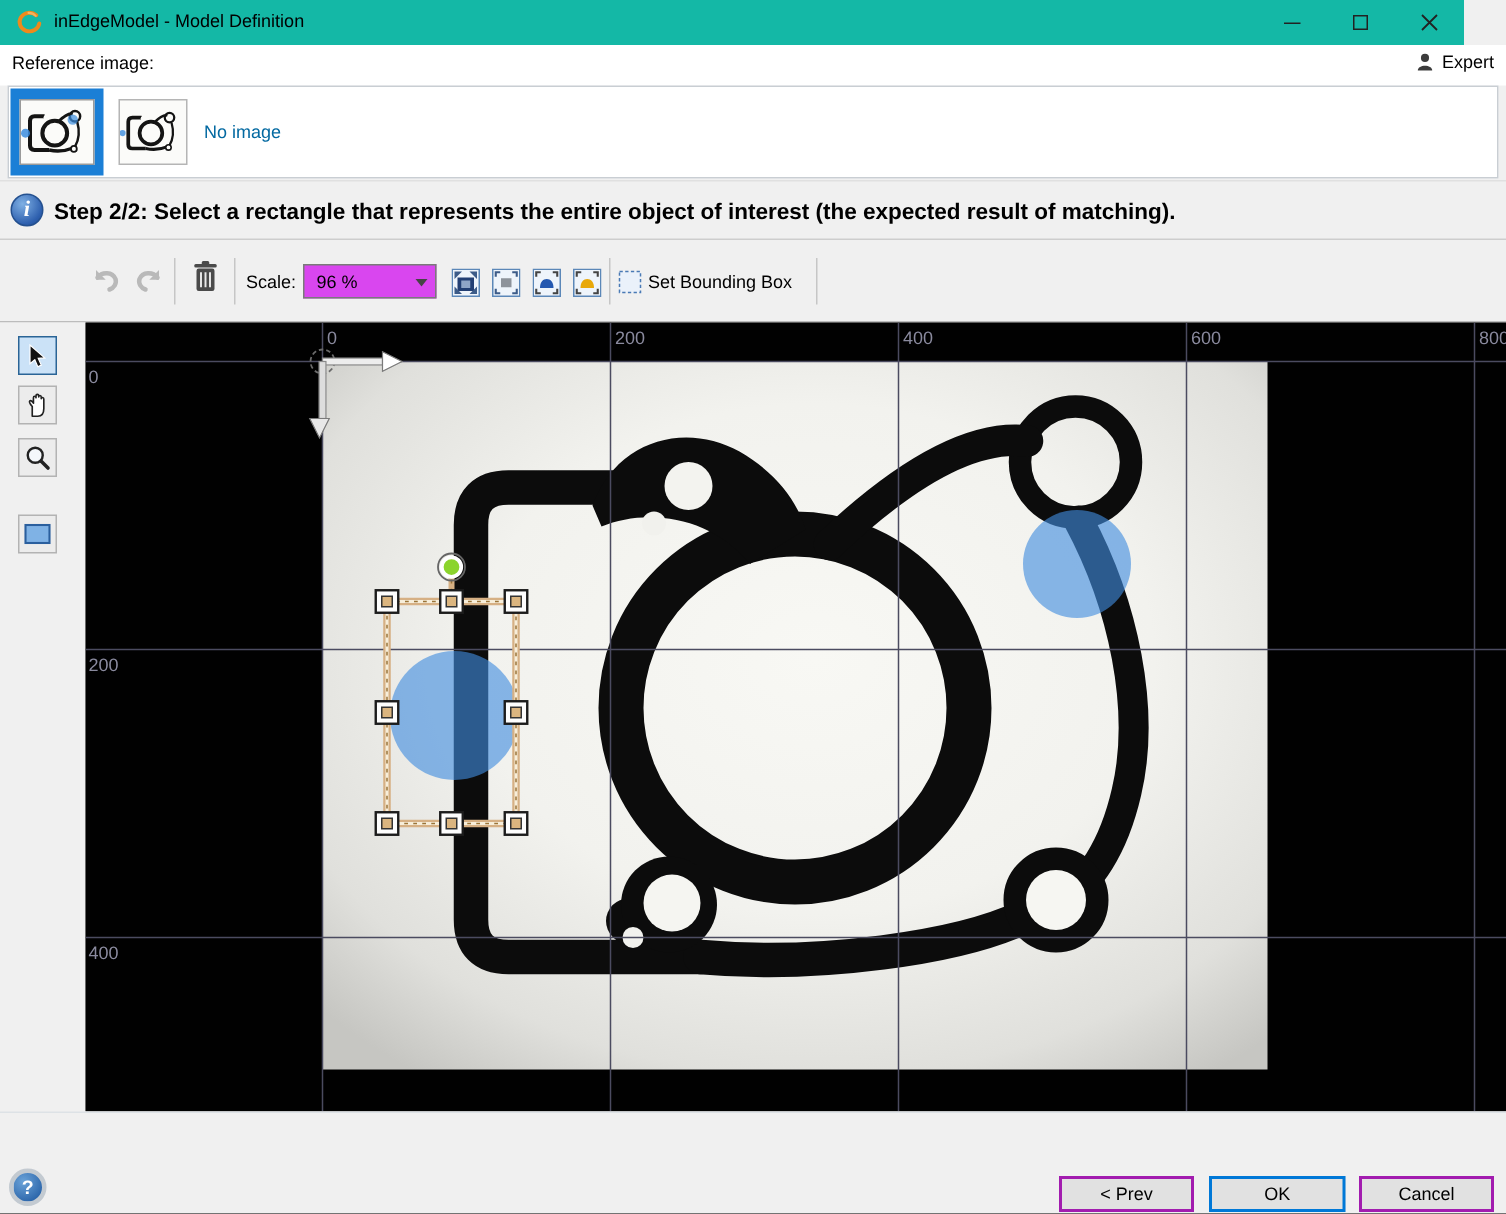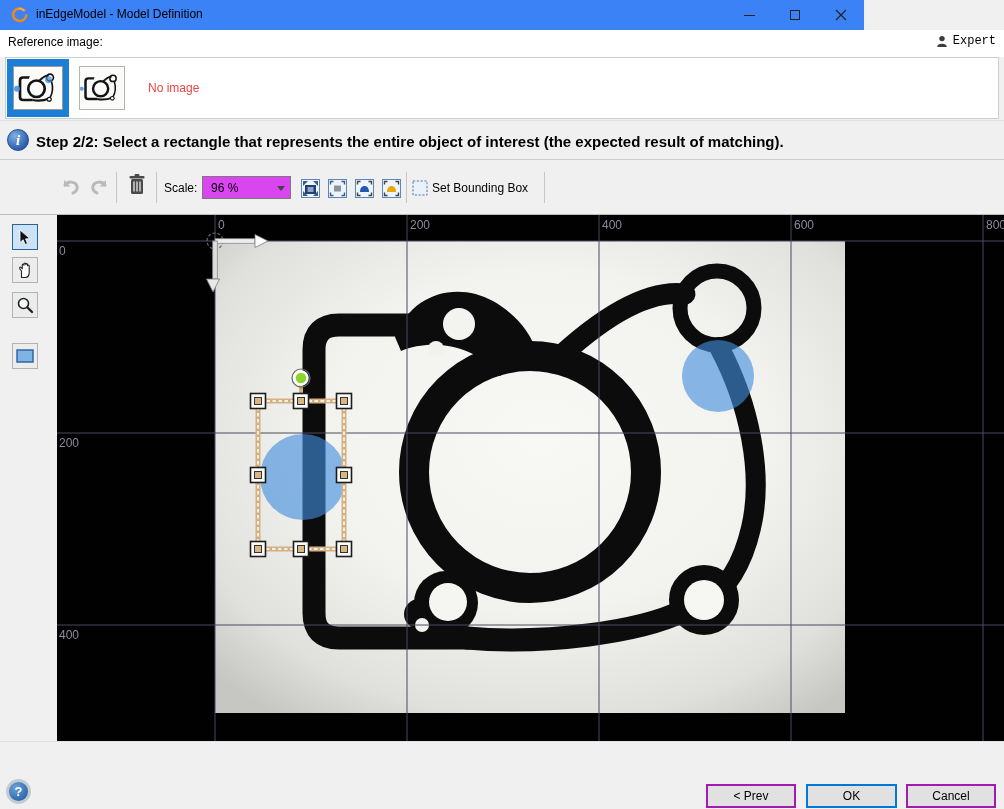--- a/index.html
+++ b/index.html
@@ -2,38 +2,38 @@
 <html><head>
 <meta charset="utf-8">
 <style>
   * { margin:0; padding:0; box-sizing:border-box; }
   body { font-family:"Liberation Sans", sans-serif; background:#444; }
   #window {
     position:relative; width:1004px; height:809px; background:#f0f0f0;
     outline:1px solid #8a8a8a; overflow:hidden;
   }
   
-  .titlebar { position:absolute; left:0; top:0; width:864px; height:30px; background:#3b82f6; }
+  .titlebar { position:absolute; left:0; top:0; width:976px; height:30px; background:#14b8a6; }
   .titlebar .logo { position:absolute; left:10px; top:6px; width:18px; height:18px; }
   .titlebar .title { position:absolute; left:36px; top:7px; font-size:12px; color:#000; }
   .win-controls { position:absolute; right:0; top:0; height:30px; display:flex; }
   .win-btn { width:46px; height:30px; display:flex; align-items:center; justify-content:center; }
   .glyph-min { width:11px; height:1px; background:#222; }
   .glyph-max { width:10px; height:10px; border:1px solid #222; }
   
   .refrow { position:absolute; left:0; top:30px; width:1004px; height:27px; background:#ffffff; }
   .refrow .lbl { position:absolute; left:8px; top:5px; font-size:12px; color:#000; }
-  .expert { position:absolute; right:8px; top:4px; display:flex; align-items:center; gap:5px; font-size:12px; color:#000;font-family:Liberation Mono, monospace; }
+  .expert { position:absolute; right:8px; top:4px; display:flex; align-items:center; gap:5px; font-size:12px; color:#000; }
   
   .thumbstrip { position:absolute; left:5px; top:57px; width:994px; height:62px; background:#fff; border:1px solid #c9ced3; }
   .thumb-tile-sel { position:absolute; left:1px; top:1px; width:62px; height:58px; background:#1b7fd6; display:flex; align-items:center; justify-content:center; }
   .thumb-img { width:50px; height:44px; background:#fbfbf9; border:1px solid #9a9a9a; }
   .thumb-tile-2 { position:absolute; left:72px; top:7px; width:48px; height:46px; display:flex; align-items:center; justify-content:center; }
   .thumb-img2 { width:46px; height:44px; background:#fbfbf9; border:1px solid #b5b5b5; }
-  .no-image { position:absolute; left:130px; top:23px; font-size:12px; color:#ef4444;margin-left:12px; }
+  .no-image { position:absolute; left:130px; top:23px; font-size:12px; color:#0369a1; }
   
   .infobar { position:absolute; left:0; top:120px; width:1004px; height:40px; background:#f0f0f0; border-top:1px solid #e0e0e0; border-bottom:1px solid #cdcdcd; }
   .info-icon { position:absolute; left:7px; top:8px; width:22px; height:22px; border-radius:50%;
     background:radial-gradient(circle at 35% 30%, #7fb0e4, #2d5fae 70%, #1d4a90); border:1px solid #24508f;
     color:#fff; font-family:"Liberation Serif", serif; font-style:italic; font-weight:bold; font-size:15px;
     display:flex; align-items:center; justify-content:center; }
   .info-text { position:absolute; left:36px; top:12px; font-size:15px; font-weight:bold; color:#000; }
   
   .toolbar { position:absolute; left:0; top:161px; width:1004px; height:53px; background:#f0f0f0; }
   .tb-sep { position:absolute; top:11px; width:1px; height:31px; background:#c6c6c6; }

